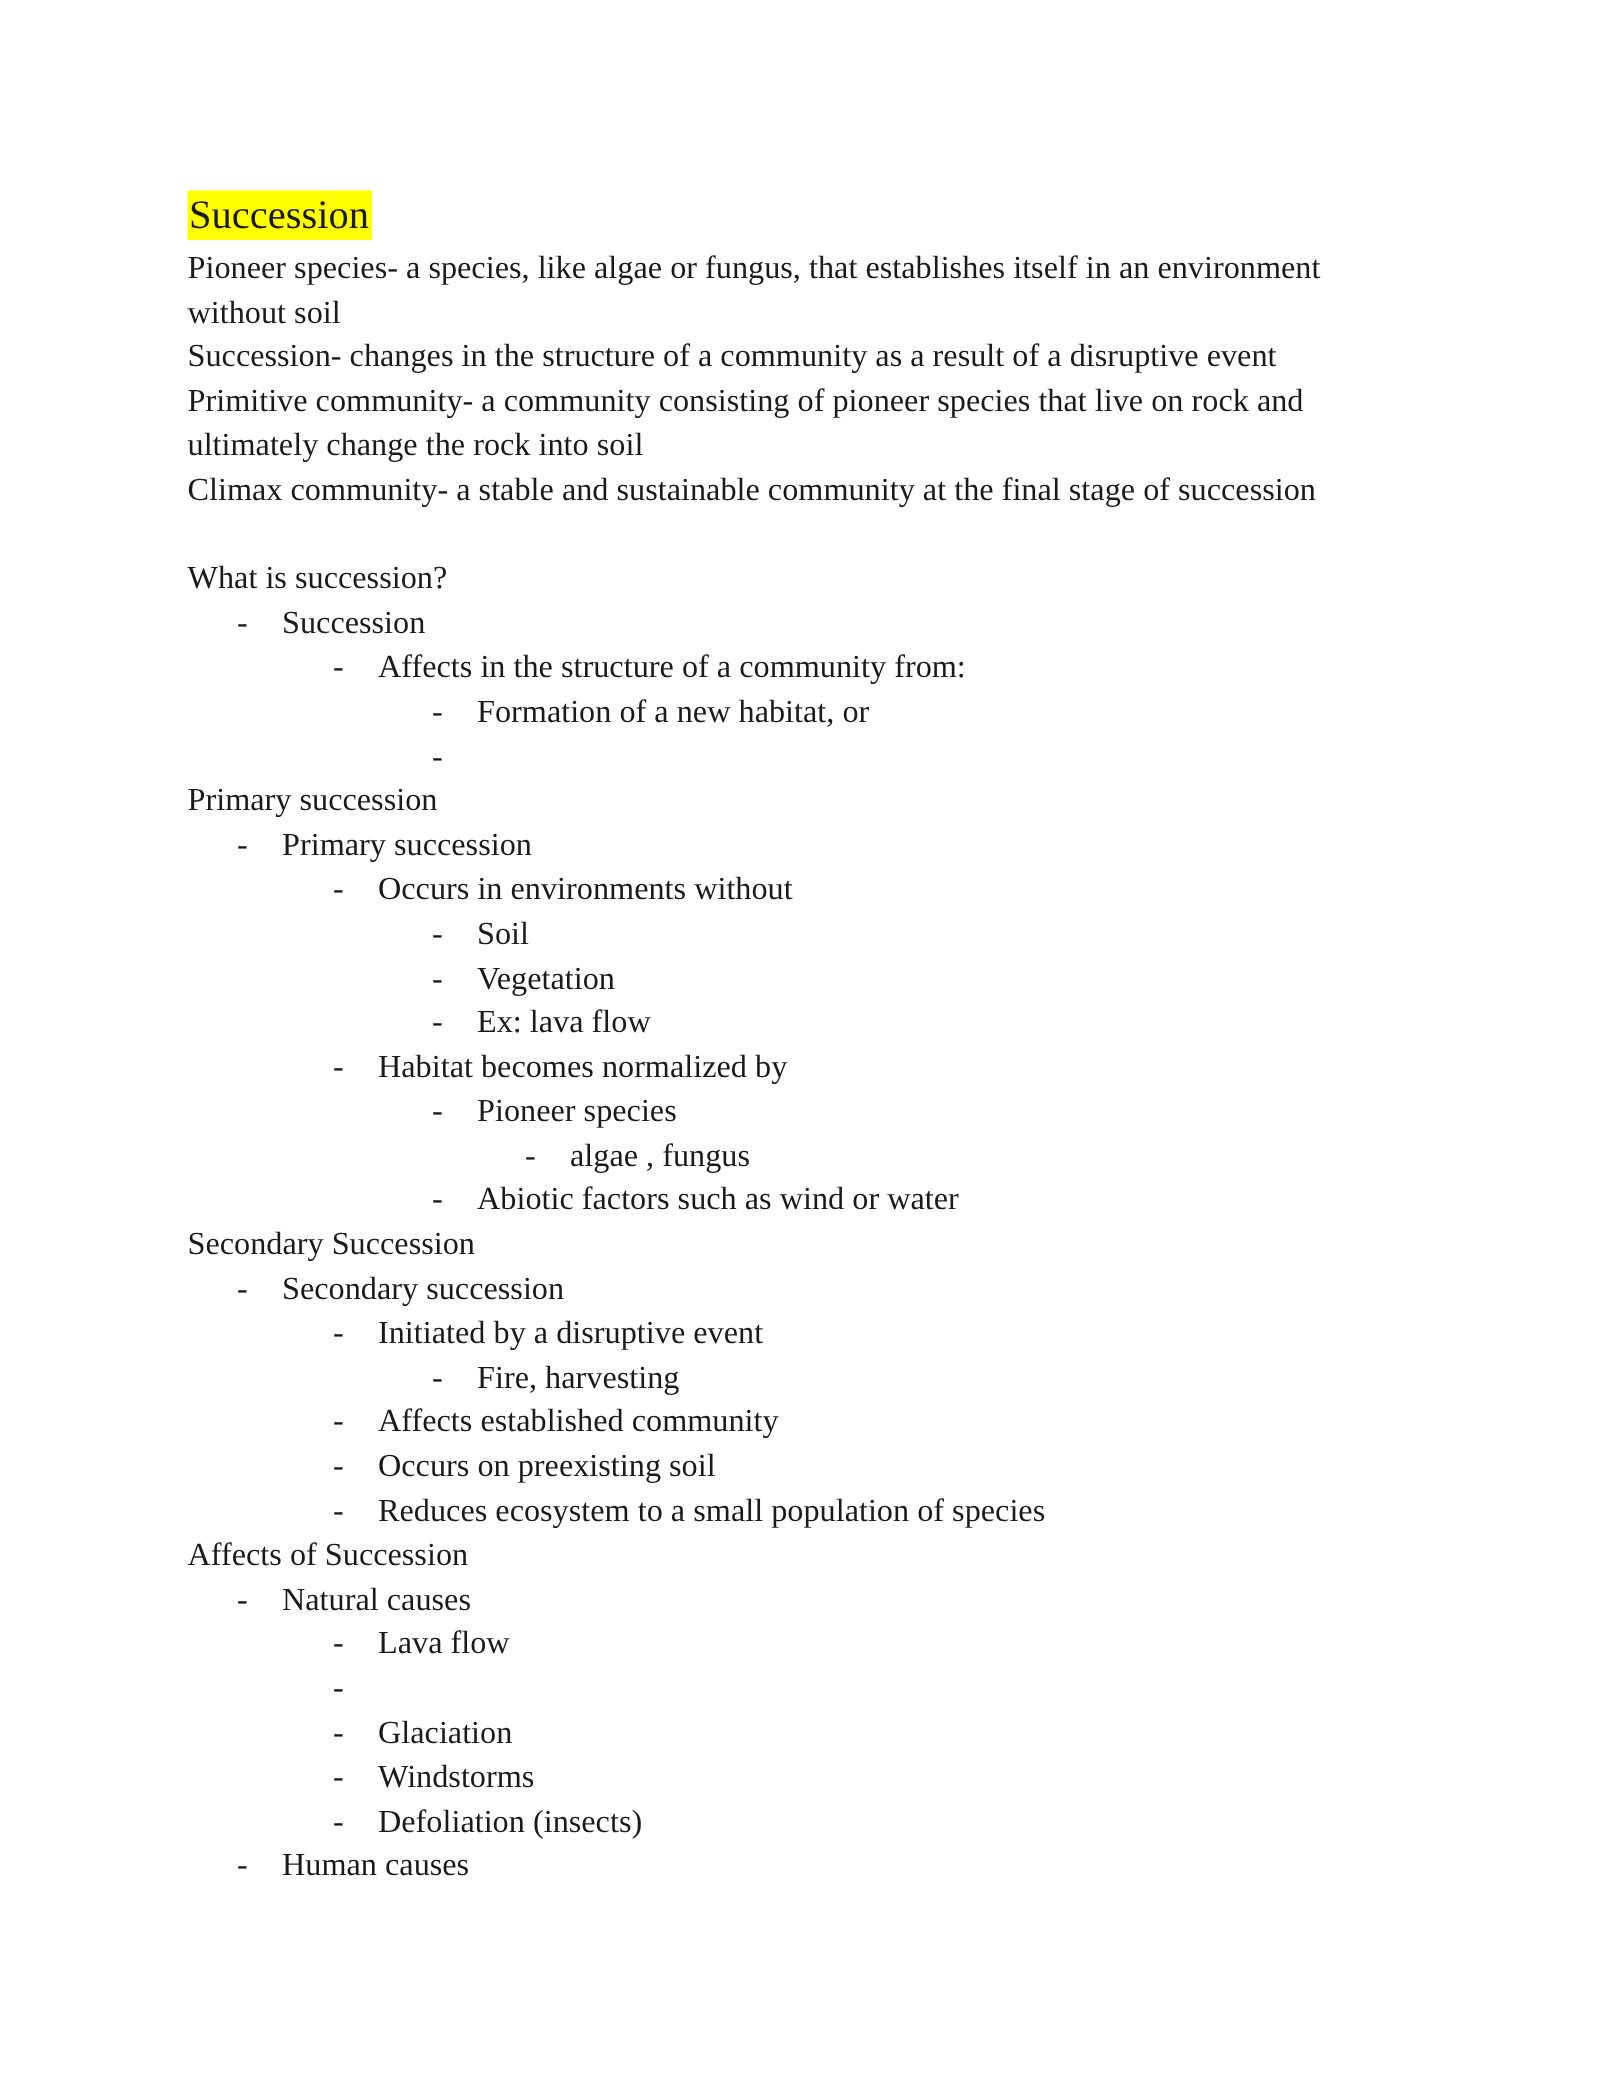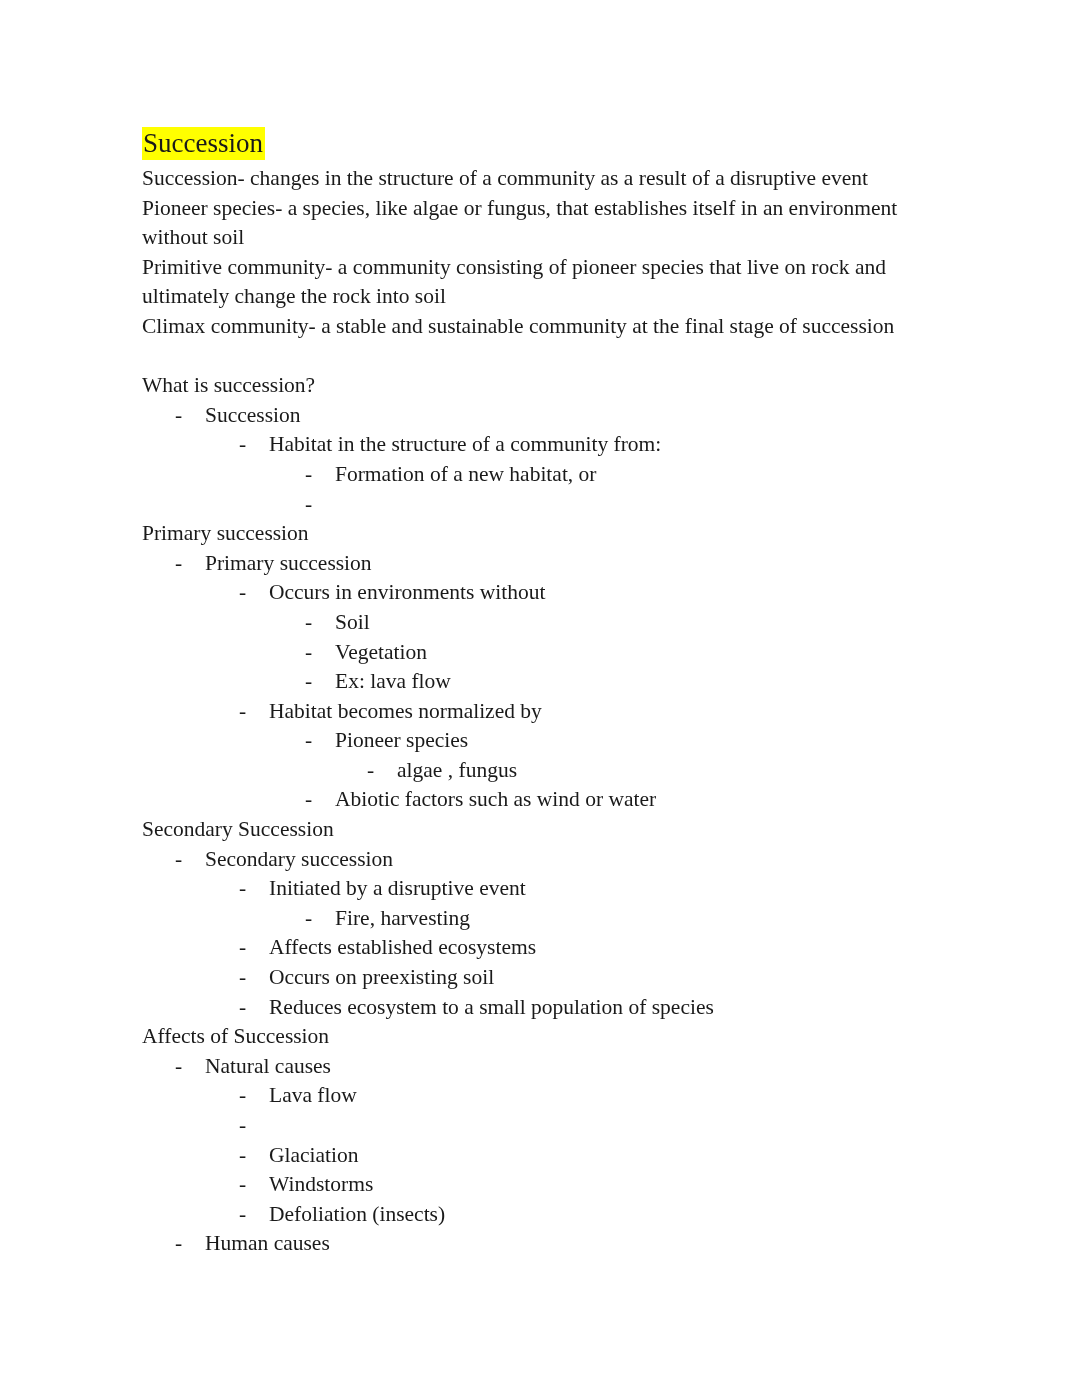--- a/index.html
+++ b/index.html
@@ -11,21 +11,21 @@
     position: relative;
     width: 1080px;
     height: 1397px;
     background: #ffffff;
     overflow: hidden;
     font-family: "Liberation Serif", "DejaVu Serif", serif;
     color: #1a1a1a;
   }
   .doc-body {
     position: absolute;
-    left: 142px;
+    left: 125px;
     top: 126px;
     width: 790px;
   }
   .doc-title {
     font-size: 27px;
     line-height: 34px;
     margin: 0 0 4px 0;
     font-weight: normal;
     display: block;
   }
@@ -69,39 +69,39 @@
 </style>
 </head>
 <body>
 
 <div class="page">
   <div class="doc-body">
 
     <div class="doc-title"><span class="hl">Succession</span></div>
 
     <div>
+      <p class="para">Pioneer species- a species, like algae or fungus, that establishes itself in an environment without soil</p>
       <p class="para">Succession- changes in the structure of a community as a result of a disruptive event</p>
-      <p class="para">Pioneer species- a species, like algae or fungus, that establishes itself in an environment without soil</p>
       <p class="para">Primitive community- a community consisting of pioneer species that live on rock and ultimately change the rock into soil</p>
       <p class="para">Climax community- a stable and sustainable community at the final stage of succession</p>
     </div>
 
     <div class="spacer"></div>
 
     <div>
 
       <section>
         <p class="para">What is succession?</p>
         <div class="bullet-line lv1">
             <span class="dash">-</span>
             <span class="btext">Succession</span>
           </div>
         <div class="bullet-line lv2">
             <span class="dash">-</span>
-            <span class="btext">Habitat in the structure of a community from:</span>
+            <span class="btext">Affects in the structure of a community from:</span>
           </div>
         <div class="bullet-line lv3">
             <span class="dash">-</span>
             <span class="btext">Formation of a new habitat, or</span>
           </div>
         <div class="bullet-line lv3">
             <span class="dash">-</span>
           </div>
       </section>
 
@@ -154,21 +154,21 @@
         <div class="bullet-line lv2">
             <span class="dash">-</span>
             <span class="btext">Initiated by a disruptive event</span>
           </div>
         <div class="bullet-line lv3">
             <span class="dash">-</span>
             <span class="btext">Fire, harvesting</span>
           </div>
         <div class="bullet-line lv2">
             <span class="dash">-</span>
-            <span class="btext">Affects established ecosystems</span>
+            <span class="btext">Affects established community</span>
           </div>
         <div class="bullet-line lv2">
             <span class="dash">-</span>
             <span class="btext">Occurs on preexisting soil</span>
           </div>
         <div class="bullet-line lv2">
             <span class="dash">-</span>
             <span class="btext">Reduces ecosystem to a small population of species</span>
           </div>
       </section>

